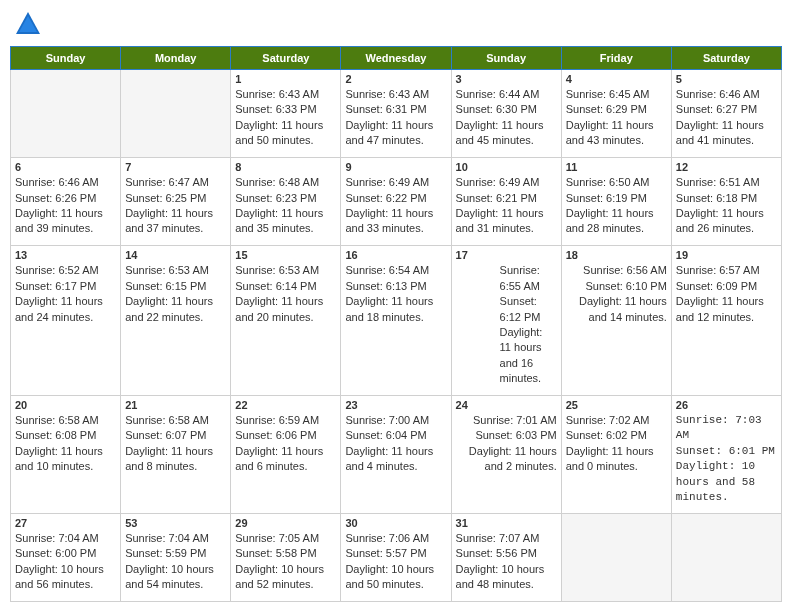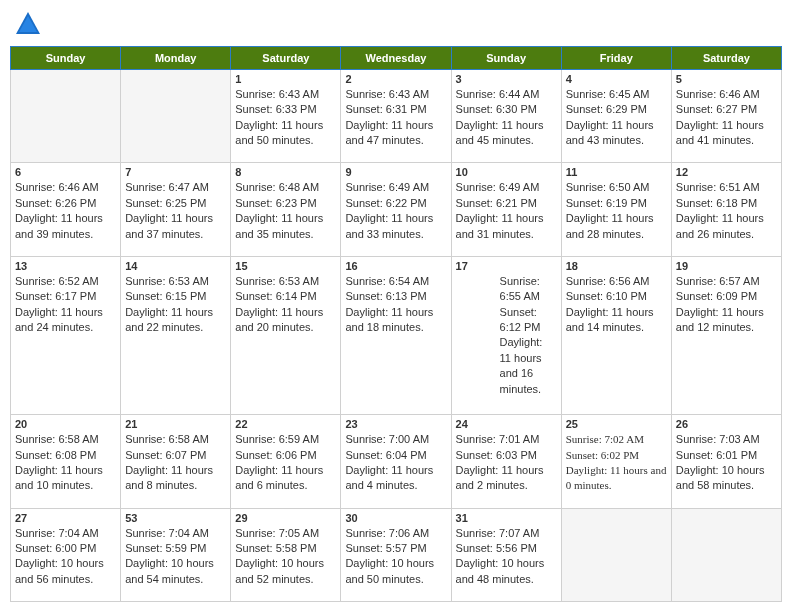--- a/index.html
+++ b/index.html
@@ -243,21 +243,21 @@
 Daylight: 11 hours and 18 minutes.</div>
           </td>
           <td>
             <span class="day-num">17</span>
             <div class="cell-text" style="white-space: pre-line; margin-left: 44px;">Sunrise: 6:55 AM
 Sunset: 6:12 PM
 Daylight: 11 hours and 16 minutes.</div>
           </td>
           <td>
             <span class="day-num">18</span>
-            <div class="cell-text" style="white-space: pre-line;">Sunrise: 6:56 AM
+            <div class="cell-text" style="white-space: pre-line; text-align: right;">Sunrise: 6:56 AM
 Sunset: 6:10 PM
 Daylight: 11 hours and 14 minutes.</div>
           </td>
           <td>
             <span class="day-num">19</span>
             <div class="cell-text" style="white-space: pre-line;">Sunrise: 6:57 AM
 Sunset: 6:09 PM
 Daylight: 11 hours and 12 minutes.</div>
           </td>
         </tr>
@@ -281,33 +281,33 @@
 Daylight: 11 hours and 6 minutes.</div>
           </td>
           <td>
             <span class="day-num">23</span>
             <div class="cell-text" style="white-space: pre-line;">Sunrise: 7:00 AM
 Sunset: 6:04 PM
 Daylight: 11 hours and 4 minutes.</div>
           </td>
           <td>
             <span class="day-num">24</span>
-            <div class="cell-text" style="white-space: pre-line;">Sunrise: 7:01 AM
+            <div class="cell-text" style="white-space: pre-line; text-align: right;">Sunrise: 7:01 AM
 Sunset: 6:03 PM
 Daylight: 11 hours and 2 minutes.</div>
           </td>
           <td>
             <span class="day-num">25</span>
-            <div class="cell-text" style="white-space: pre-line; font-family: Liberation Serif, serif;">Sunrise: 7:02 AM
+            <div class="cell-text" style="white-space: pre-line;">Sunrise: 7:02 AM
 Sunset: 6:02 PM
 Daylight: 11 hours and 0 minutes.</div>
           </td>
           <td>
             <span class="day-num">26</span>
-            <div class="cell-text" style="white-space: pre-line;">Sunrise: 7:03 AM
+            <div class="cell-text" style="white-space: pre-line; font-family: Liberation Mono, monospace;">Sunrise: 7:03 AM
 Sunset: 6:01 PM
 Daylight: 10 hours and 58 minutes.</div>
           </td>
         </tr>
         <tr>
           <td>
             <span class="day-num">27</span>
             <div class="cell-text" style="white-space: pre-line;">Sunrise: 7:04 AM
 Sunset: 6:00 PM
 Daylight: 10 hours and 56 minutes.</div>

